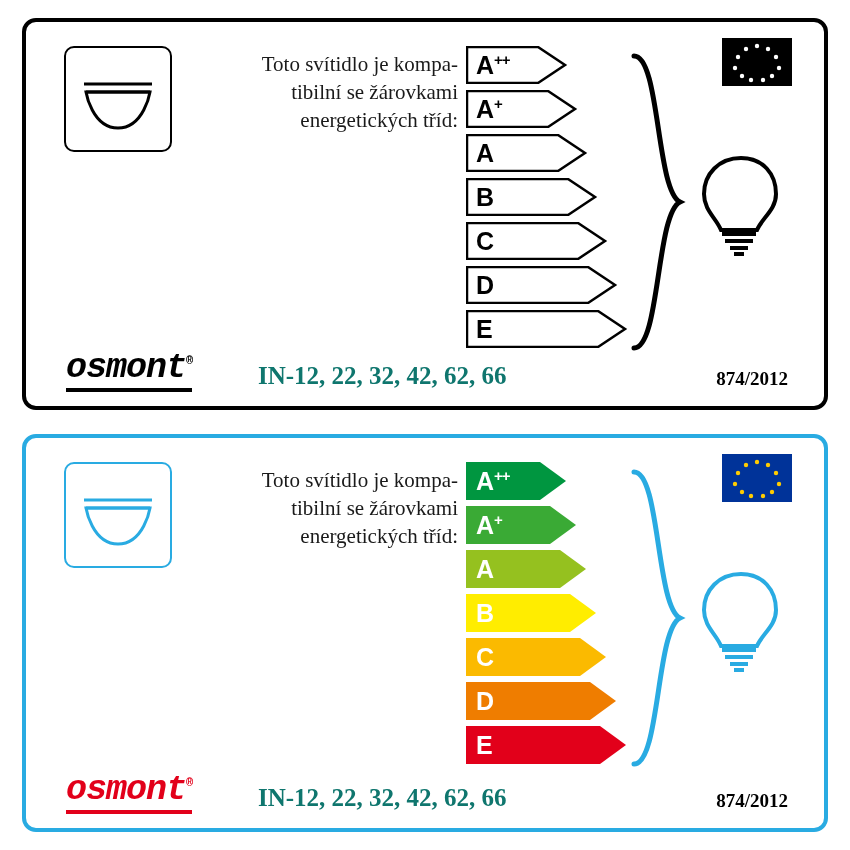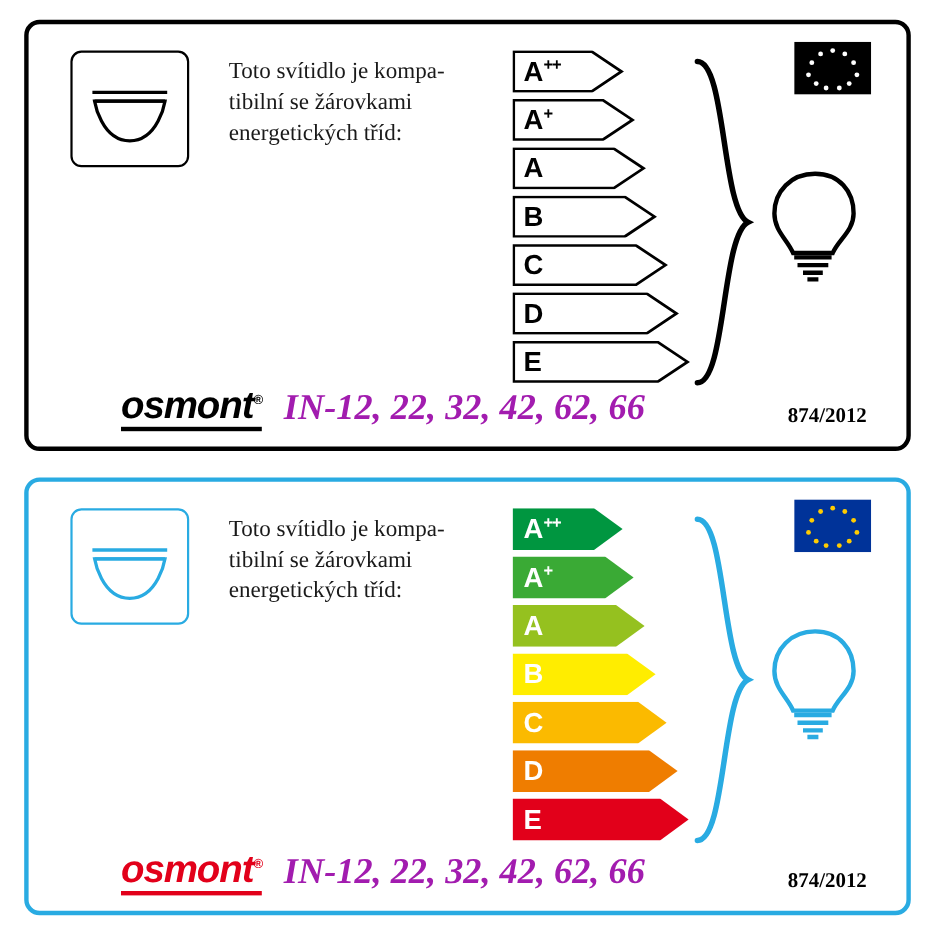--- a/index.html
+++ b/index.html
@@ -47,21 +47,21 @@
   .lum-box svg { display: block; }
   
   .compat-text {
     position: absolute;
     left: 182px;
     top: 28px;
     width: 250px;
     font-size: 21px;
     line-height: 28px;
     color: #1a1a1a;
-    text-align: left;
+    text-align: right;
   }
   .compat-text div { white-space: nowrap; }
   
   .eu-flag {
     position: absolute;
     right: 32px;
     top: 16px;
     width: 70px;
     height: 48px;
   }
@@ -118,27 +118,26 @@
     position: absolute;
     left: 0;
     right: 0;
     bottom: 14px;
     height: 44px;
   }
   .brand {
     position: absolute;
     left: 40px;
     bottom: 0;
-    font-family: Liberation Sans, sans-serif;
+    font-family: Liberation Mono, monospace;
     font-weight: bold;
     font-style: italic;
     font-size: 35px;
     letter-spacing: -1px;
     line-height: 1;
-    margin-left: 44px;
   }
   .brand .reg {
     font-size: 12px;
     vertical-align: super;
     font-style: normal;
   }
   .brand .underbar {
     display: block;
     height: 4px;
     margin-top: 2px;
@@ -147,23 +146,22 @@
   #card-mono .brand { color: #000000; }
   #card-mono .brand .underbar { background: #000000; }
   #card-color .brand { color: #e2001a; }
   #card-color .brand .underbar { background: #e2001a; }
   .model-code {
     position: absolute;
     left: 232px;
     bottom: 2px;
     font-family: "Liberation Serif", serif;
     font-weight: bold;
-    font-size: 33px;
-    color: #a21caf;
-    font-style: italic;
+    font-size: 25px;
+    color: #0f766e;
   }
   .reg-code {
     position: absolute;
     right: 36px;
     bottom: 2px;
     font-family: "Liberation Serif", serif;
     font-weight: bold;
     font-size: 19px;
     color: #000000;
   }

